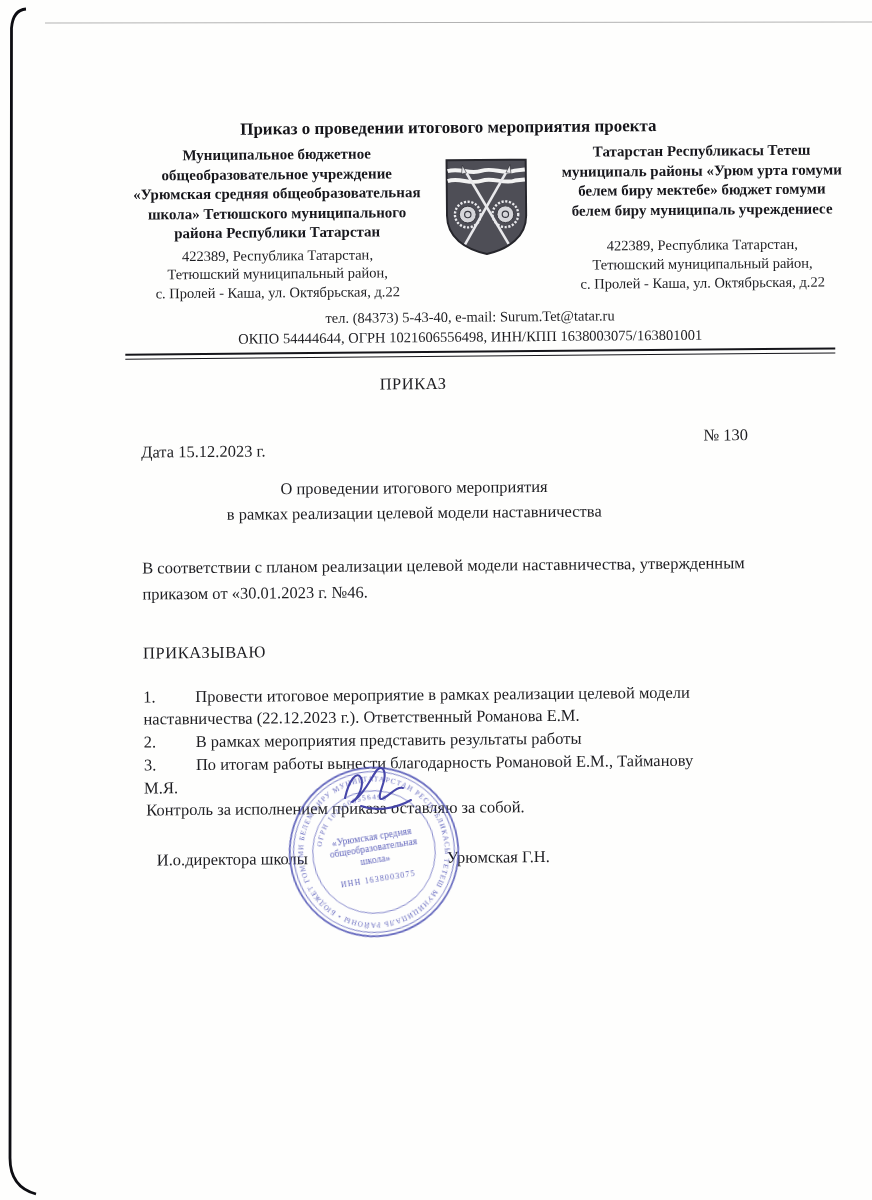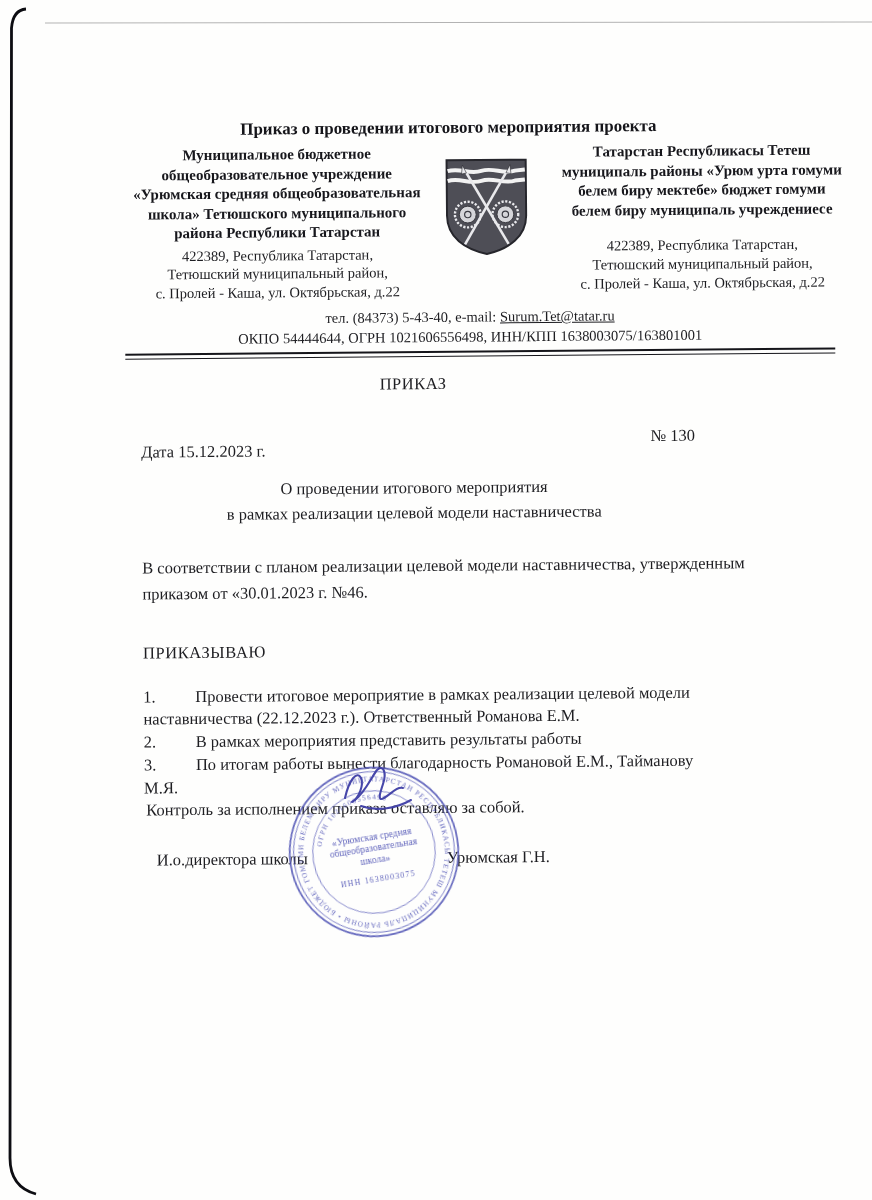--- a/index.html
+++ b/index.html
@@ -15,29 +15,29 @@
 
   .letterhead{display:flex;margin:6px 0 0 125px;width:737px;align-items:flex-start;}
   .org-left{width:306px;text-align:center;}
   .org-right{width:318px;text-align:center;margin-left:10px;}
   .org-name{font-weight:bold;font-size:15px;line-height:1.3;white-space:pre-line;color:#17171c;}
   .org-address{margin-top:3px;font-size:14.5px;line-height:1.3;white-space:pre-line;}
   .org-right .org-address{margin-top:16px;}
   .emblem-box{width:93px;margin:10px 0 0 10px;flex:0 0 auto;}
 
   .contact-line{margin:8px 0 0 125px;width:690px;text-align:center;font-size:14.5px;}
-  .email{text-decoration:underline;}
+  .email{}
   .codes-line{margin:3px 0 0 125px;width:690px;text-align:center;font-size:14.5px;}
 
   .divider{margin:5px 0 0 125px;width:710px;height:3px;border-top:2px solid #15151a;border-bottom:1.5px solid #15151a;}
 
   .doc{margin-left:140px;width:655px;font-size:16.5px;}
   .order-heading{margin-top:17px;text-align:center;padding-right:110px;letter-spacing:0.5px;}
   .date-row{display:flex;margin-top:46px;}
-  .order-number{margin-left:auto;margin-right:101px;transform:translateY(-12px);}
+  .order-number{margin-left:auto;margin-right:48px;transform:translateY(-12px);}
   .subject{margin-top:16px;text-align:center;padding-right:110px;white-space:pre-line;line-height:1.5;font-size:16.5px;}
   .preamble{margin-top:27px;white-space:pre-line;line-height:1.58;}
   .directive{margin-top:36px;letter-spacing:0.6px;}
   .items{margin-top:23px;line-height:1.38;}
   .item .num{display:inline-block;width:52px;}
   .item .txt{white-space:pre-line;}
   .control-line{line-height:1.38;padding-left:2px;}
   .sig-row{margin-top:28px;padding-left:12px;}
   .sig-label{display:inline-block;width:286px;}
 

